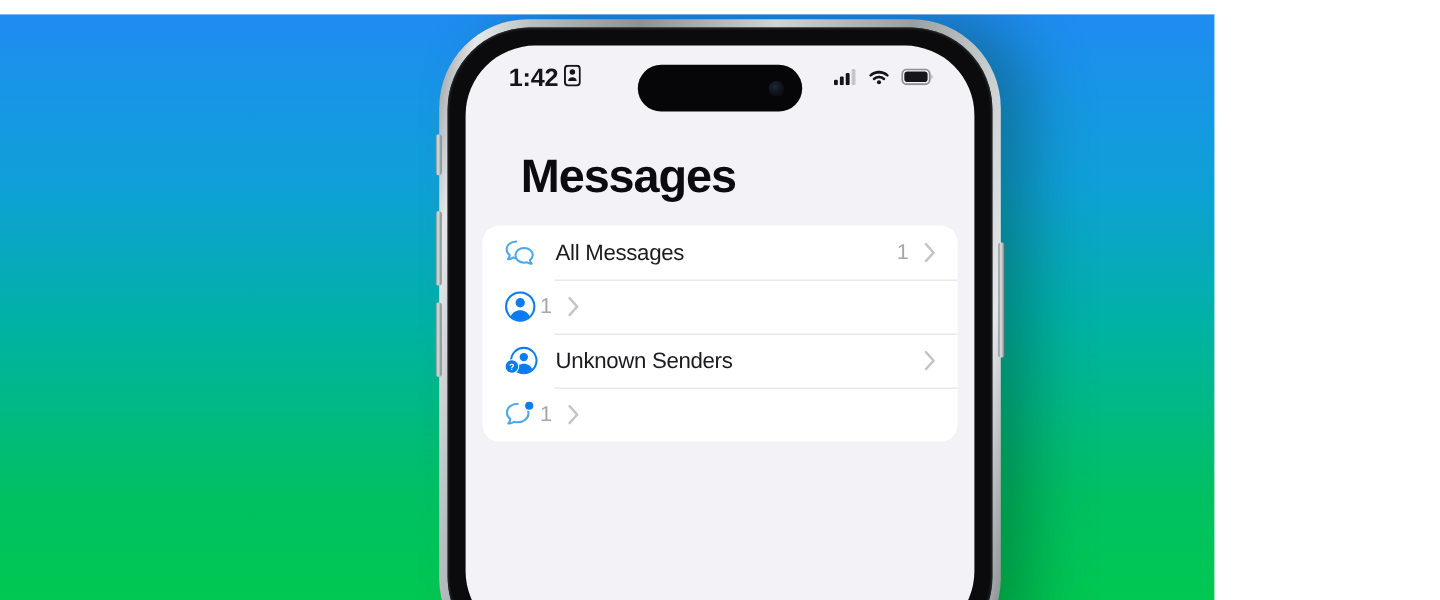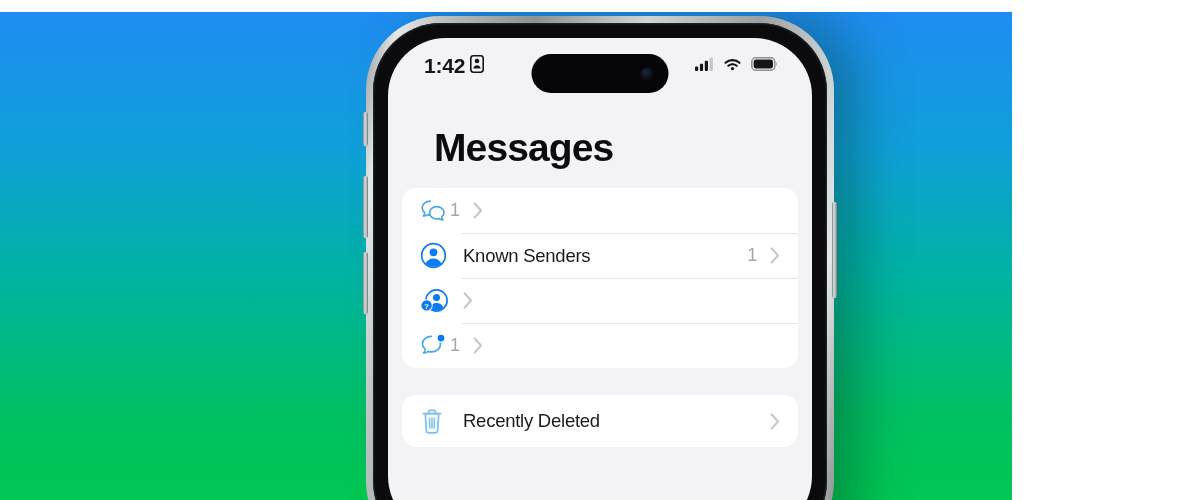--- a/index.html
+++ b/index.html
@@ -258,56 +258,57 @@
 
           <div class="card">
 
             <div class="row">
               <span class="row-icon">
                 <svg width="27" height="23" viewBox="0 0 27 23">
                   <path d="M10.2 2.2c-4.4 0-8 2.9-8 6.6 0 1.9 1 3.6 2.5 4.8.1 1.2-.5 2.6-1.4 3.4 1.6.1 3.2-.5 4.3-1.4 1.1.4 2.3.6 3.6.6" fill="none" stroke="#4aa8e8" stroke-width="1.7" stroke-linecap="round" stroke-linejoin="round"></path>
                   <path d="M16.8 7.6c4 0 7.2 2.6 7.2 5.9 0 1.7-.9 3.2-2.3 4.3-.1 1.1.5 2.3 1.3 3-1.4.1-2.9-.4-3.9-1.2-.7.2-1.5.3-2.3.3-4 0-7.2-2.6-7.2-5.9-.1-3.8 3.2-6.4 7.2-6.4z" fill="#ffffff" stroke="#4aa8e8" stroke-width="1.7" stroke-linecap="round" stroke-linejoin="round"></path>
                 </svg>
               </span>
+              <span class="row-label">All Messages</span>
               <span class="row-count">1</span>
               <span class="chev">
                 <svg width="10" height="17" viewBox="0 0 10 17">
                     <path d="M1.6 1.4 8 8.5l-6.4 7.1" fill="none" stroke="#c4c4c9" stroke-width="2" stroke-linecap="round" stroke-linejoin="round"></path>
                   </svg>
               </span>
             </div>
 
             <div class="row">
               <span class="row-icon">
                 <svg width="27" height="27" viewBox="0 0 27 27">
                   <circle cx="13.5" cy="13.5" r="11.8" fill="none" stroke="#0a7cf0" stroke-width="1.7"></circle>
                   <circle cx="13.5" cy="10.3" r="3.9" fill="#0a7cf0"></circle>
                   <path d="M5.6 21.7c1.2-3.2 4.3-5.2 7.9-5.2s6.7 2 7.9 5.2a11.8 11.8 0 0 1-15.8 0z" fill="#0a7cf0"></path>
                 </svg>
               </span>
-              <span class="row-label">Known Senders</span>
               <span class="row-count">1</span>
               <span class="chev">
                 <svg width="10" height="17" viewBox="0 0 10 17">
                     <path d="M1.6 1.4 8 8.5l-6.4 7.1" fill="none" stroke="#c4c4c9" stroke-width="2" stroke-linecap="round" stroke-linejoin="round"></path>
                   </svg>
               </span>
             </div>
 
             <div class="row">
               <span class="row-icon">
                 <svg width="29" height="27" viewBox="0 0 29 27">
                   <circle cx="16.5" cy="13.5" r="10.6" fill="none" stroke="#0a7cf0" stroke-width="1.7"></circle>
                   <circle cx="16.5" cy="10.6" r="3.5" fill="#0a7cf0"></circle>
                   <path d="M9.4 20.8c1.1-2.9 3.9-4.7 7.1-4.7s6 1.8 7.1 4.7a10.6 10.6 0 0 1-14.2 0z" fill="#0a7cf0"></path>
                   <circle cx="6.6" cy="18.4" r="6.1" fill="#ffffff"></circle>
                   <circle cx="6.6" cy="18.4" r="5.2" fill="#0a7cf0"></circle>
                   <text x="6.6" y="21.6" font-family="Liberation Sans, sans-serif" font-size="7.6" font-weight="bold" fill="#ffffff" text-anchor="middle">?</text>
                 </svg>
               </span>
+              <span class="row-label">Unknown Senders</span>
               <span class="row-count"></span>
               <span class="chev">
                 <svg width="10" height="17" viewBox="0 0 10 17">
                     <path d="M1.6 1.4 8 8.5l-6.4 7.1" fill="none" stroke="#c4c4c9" stroke-width="2" stroke-linecap="round" stroke-linejoin="round"></path>
                   </svg>
               </span>
             </div>
 
             <div class="row">
               <span class="row-icon">
@@ -320,38 +321,19 @@
               <span class="row-count">1</span>
               <span class="chev">
                 <svg width="10" height="17" viewBox="0 0 10 17">
                     <path d="M1.6 1.4 8 8.5l-6.4 7.1" fill="none" stroke="#c4c4c9" stroke-width="2" stroke-linecap="round" stroke-linejoin="round"></path>
                   </svg>
               </span>
             </div>
 
           </div>
 
-          <div class="card">
-            <div class="row tall">
-              <span class="row-icon">
-                <svg width="24" height="27" viewBox="0 0 24 27">
-                  <path d="M3.3 5.6h17.4" fill="none" stroke="#7fc2ec" stroke-width="1.8" stroke-linecap="round"></path>
-                  <path d="M8.6 5.6V3.9c0-.9.7-1.6 1.6-1.6h3.6c.9 0 1.6.7 1.6 1.6v1.7" fill="none" stroke="#7fc2ec" stroke-width="1.8" stroke-linecap="round" stroke-linejoin="round"></path>
-                  <path d="M5.3 5.6h13.4l-1.1 17.1c-.1 1.2-1.1 2.1-2.3 2.1H8.7c-1.2 0-2.2-.9-2.3-2.1z" fill="none" stroke="#7fc2ec" stroke-width="1.8" stroke-linejoin="round"></path>
-                  <path d="M9.6 10.2v9.8M12 10.2v9.8M14.4 10.2v9.8" fill="none" stroke="#7fc2ec" stroke-width="1.6" stroke-linecap="round"></path>
-                </svg>
-              </span>
-              <span class="row-label">Recently Deleted</span>
-              <span class="row-count"></span>
-              <span class="chev">
-                <svg width="10" height="17" viewBox="0 0 10 17">
-                    <path d="M1.6 1.4 8 8.5l-6.4 7.1" fill="none" stroke="#c4c4c9" stroke-width="2" stroke-linecap="round" stroke-linejoin="round"></path>
-                  </svg>
-              </span>
-            </div>
-          </div>
 
         </div>
 
       </div>
     </div>
   </div>
 </div>
 
 </body></html>

